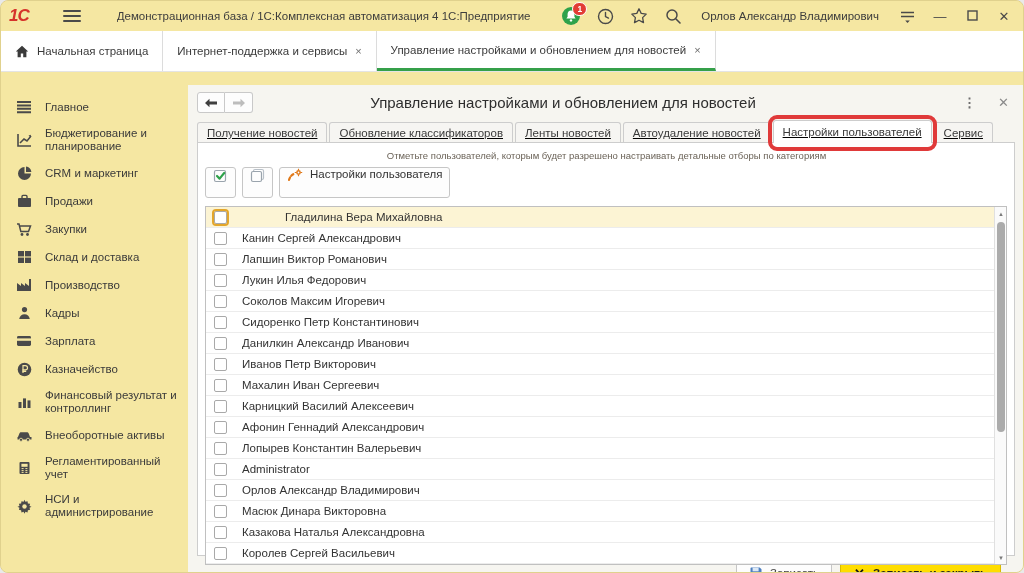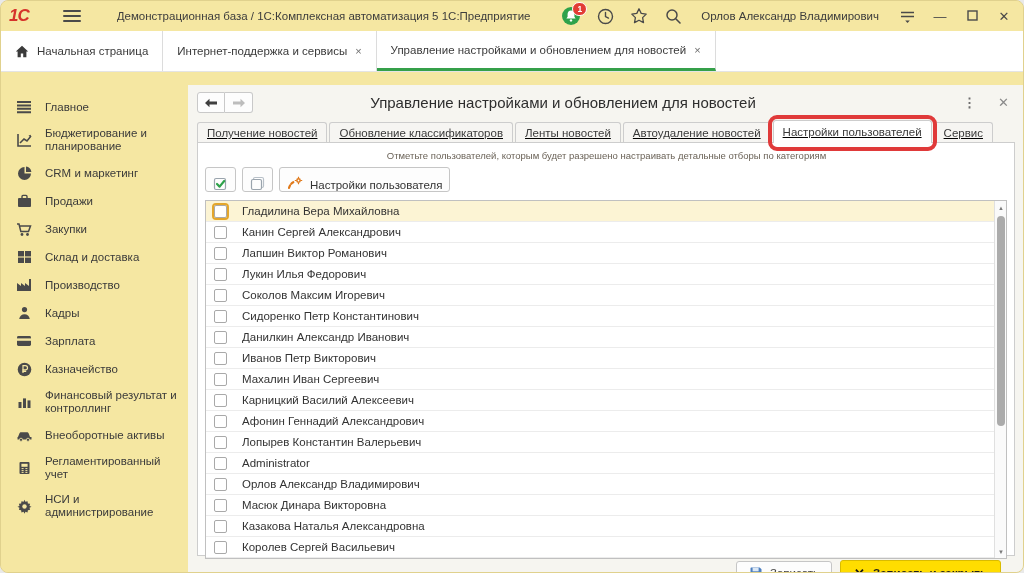--- a/index.html
+++ b/index.html
@@ -47,28 +47,28 @@
   
   .form-tabs { display:flex; align-items:flex-end; margin:3px 8px 0 9px; position:relative; height:24px;text-decoration:underline; }
   .ftab { font-size:11.5px; color:#3a3a3a; background:#f6f5f2; border:1px solid #cdcdcd; border-bottom:none; border-radius:3px 3px 0 0; padding:4px 9px 3px; margin-right:2px; cursor:pointer; white-space:nowrap; position:relative; }
   .ftab.active { background:#ffffff; z-index:3; padding:5px 9px 5px; margin-bottom:-1px; }
   .ftab.annotated::after { content:''; position:absolute; left:-6px; top:-6px; right:-6px; bottom:-8px; border:4px solid var(--annot, #e03a3a); border-radius:9px; pointer-events:none; z-index:5; }
 
   
   .form-panel { margin:0 8px 0 9px; background:#fff; border:1px solid #cdcdcd; padding:5px 7px 8px; height:414px; position:relative; z-index:1; }
   .hint { font-size:9.5px; color:#6a6257; margin:2px 0 6px 1px;text-align:center; }
   .toolbar { display:flex; align-items:center; gap:6px; margin-bottom:8px; }
-  .tbtn { height:25px; background:#fdfdfd; border:1px solid #c6c6c6; border-radius:3px; display:flex; align-items:flex-end; justify-content:center; padding:0 7px; cursor:pointer; font-size:11.5px; color:#333; }
+  .tbtn { height:31px; background:#fdfdfd; border:1px solid #c6c6c6; border-radius:3px; display:flex; align-items:flex-start; justify-content:center; padding:0 7px; cursor:pointer; font-size:11.5px; color:#333; }
   .tbtn .lbl { margin-left:7px; }
 
   
   .list-wrap { border:1px solid #c0c0c0; height:359px; position:relative; background:#fff; overflow:hidden; }
   .rows { position:absolute; left:0; top:0; right:12px; bottom:0; overflow:hidden; }
   .row { height:21px; display:flex; align-items:center; border-bottom:1px solid #ececec; cursor:pointer; background:#fff; }
-  .row.selected { background:#fcf4d4; }
+  .row.selected { background:#fcf4d4;gap:43px; }
   .cb { width:13px; height:13px; border:1px solid #a9a9a9; border-radius:2px; background:#fff; margin-left:8px; flex-shrink:0; }
   .row.selected .cb { outline:2px solid #e3a62c; outline-offset:0; }
   .row .name { font-size:11.5px; color:#333; margin-left:15px; white-space:nowrap; }
   .vscroll { position:absolute; top:0; right:0; width:12px; bottom:0; background:#fafafa; border-left:1px solid #e0e0e0; }
   .arr { position:absolute; left:0; width:12px; height:13px; display:flex; align-items:center; justify-content:center; color:#7a7a7a; font-size:6px; cursor:pointer; }
   .arr.up { top:0; } .arr.down { bottom:0; }
   .thumb { position:absolute; left:2px; width:8px; top:15px; height:210px; background:#ababab; border-radius:4px; cursor:grab; }
 
   
   .footer { flex:1; display:flex; align-items:center; justify-content:flex-end; padding:0 22px 6px 0; gap:8px; }
@@ -81,21 +81,21 @@
 
 <div class="window">
 
   <div class="titlebar">
     <span class="logo">1С</span>
     <span class="burger">
         <span></span>
         <span></span>
         <span></span>
       </span>
-    <span class="tb-title">Демонстрационная база / 1С:Комплексная автоматизация 5 1С:Предприятие</span>
+    <span class="tb-title">Демонстрационная база / 1С:Комплексная автоматизация 4 1С:Предприятие</span>
     <span class="tb-icons">
       <span class="tb-ic">
         <svg width="20" height="20" viewBox="0 0 20 20">
             <circle cx="10" cy="10" r="9" fill="#2ea24b"></circle>
             <path d="M10 4.5c-2.1 0-3.4 1.6-3.4 3.6v2.6l-1.2 1.8h9.2l-1.2-1.8V8.1c0-2-1.3-3.6-3.4-3.6z" fill="#fff"></path>
             <circle cx="10" cy="14.4" r="1.2" fill="#fff"></circle>
           </svg>
         <span class="badge">1</span>
       </span>
       <span class="tb-ic">

